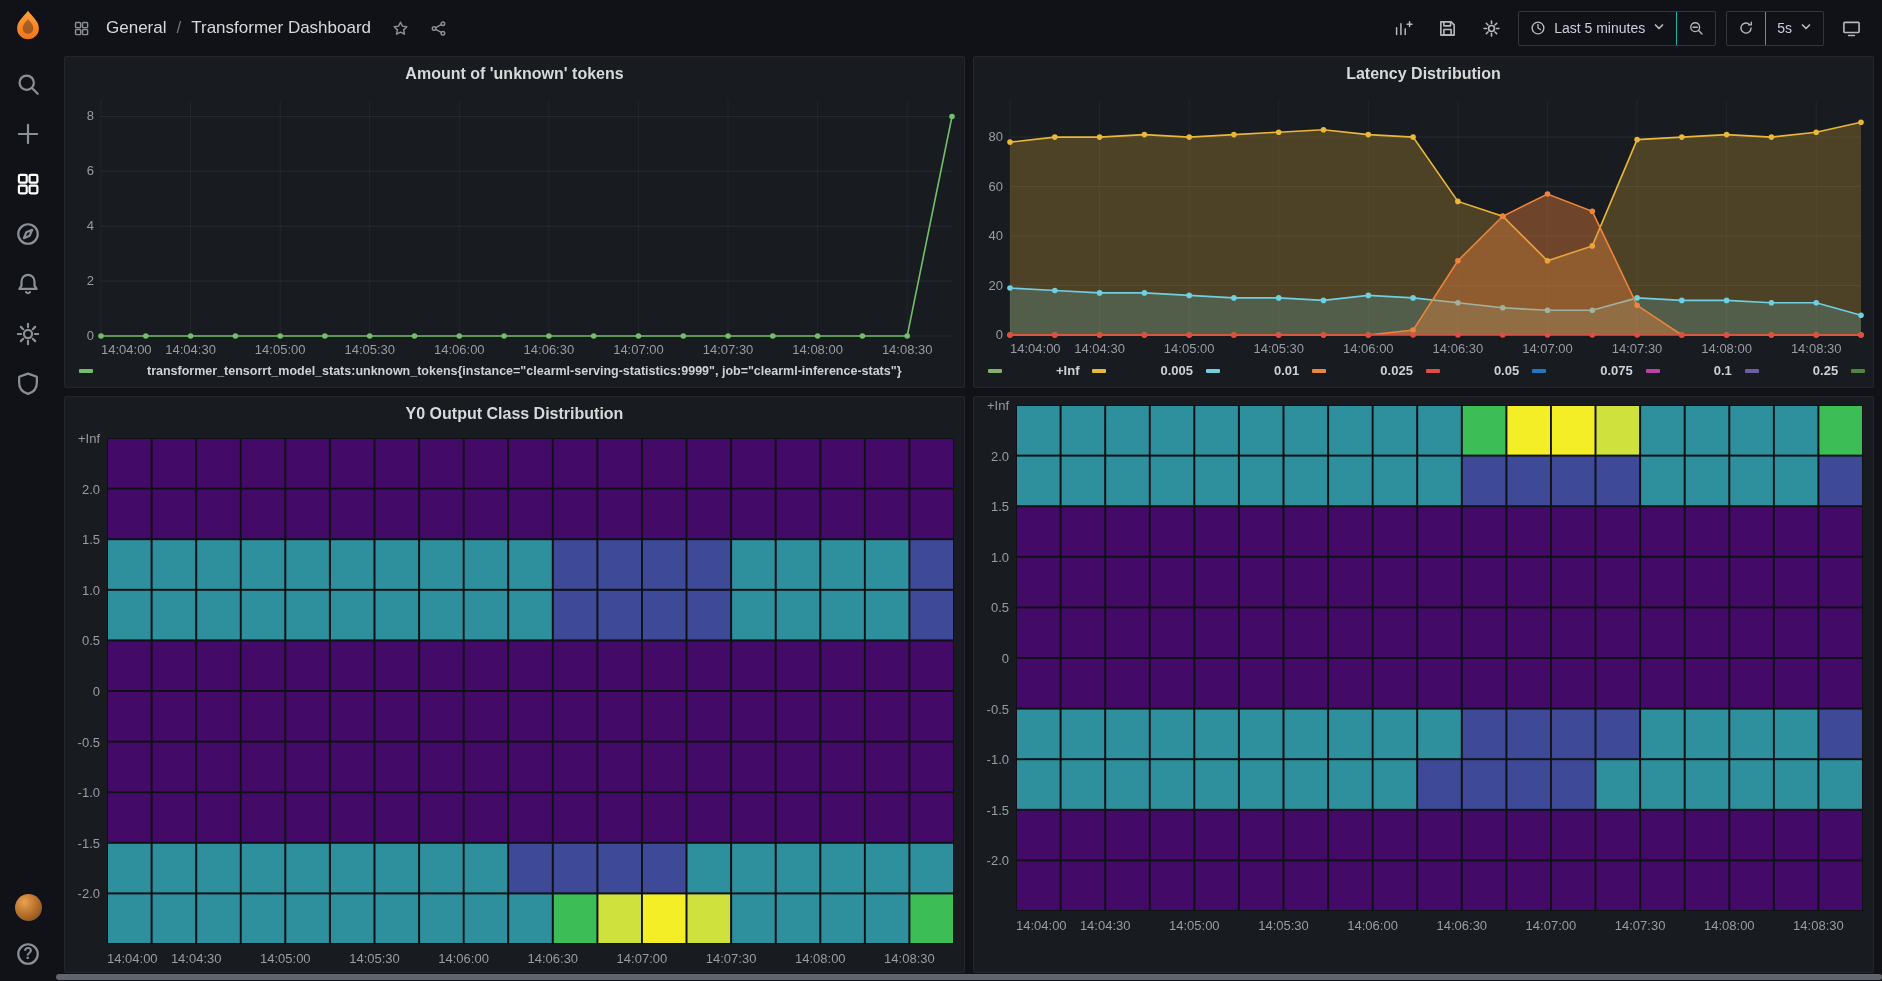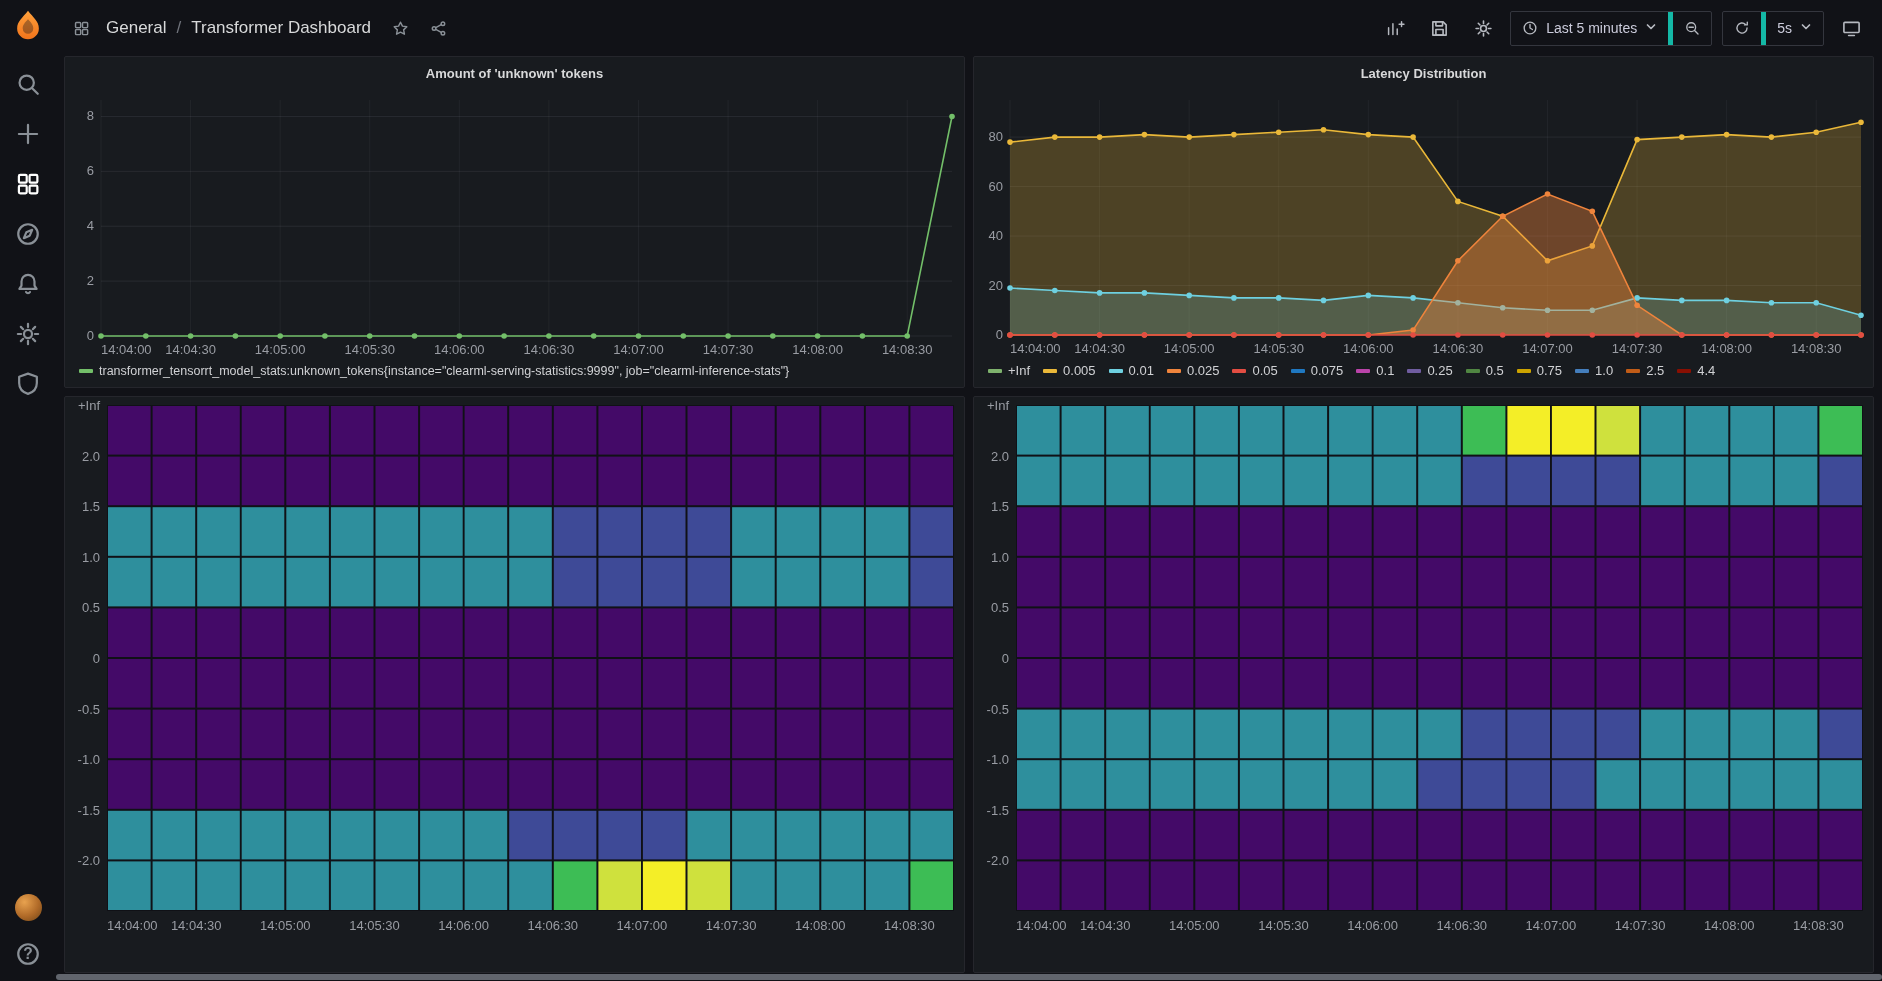--- a/index.html
+++ b/index.html
@@ -38,35 +38,35 @@
   .crumb-icons { display:flex; align-items:center; gap:12px; margin-left:4px; }
   .mini-btn { width:26px; height:26px; display:flex; align-items:center; justify-content:center; cursor:pointer; }
   .mini-btn svg { width:17px; height:17px; }
 
   .nav-right { margin-left:auto; display:flex; align-items:center; gap:10px; }
   .icon-btn { width:34px; height:34px; display:flex; align-items:center; justify-content:center; border-radius:2px; cursor:pointer; }
   .icon-btn svg { width:19px; height:19px; }
   .nav-right .icon-btn .stroke-ic * , .btn-group .stroke-ic * { stroke:#b6b9c0; }
   .btn-group { display:flex; align-items:stretch; border:1px solid #34363e; border-radius:2px; height:35px; background:#111217; }
   .btn-group .seg { display:flex; align-items:center; gap:8px; padding:0 11px; font-size:14px; color:#ccccdc; cursor:pointer;text-align:right; }
-  .btn-group .seg + .seg { border-left:5px solid #14b8a6; }
+  .btn-group .seg + .seg { border-left:1px solid #14b8a6; }
   .btn-group svg { width:16px; height:16px; }
   .caret svg { width:12px; height:12px; }
 
   
   .content { flex:1; display:grid; grid-template-columns:1fr 1fr; grid-template-rows:332px 1fr; gap:8px; padding:8px; min-height:0; }
   .panel { background:#181b1f; border:1px solid #25262c; border-radius:2px; display:flex; flex-direction:column; min-width:0; min-height:0; }
   .panel-header { height:33px; flex:none; display:flex; align-items:center; justify-content:center; cursor:pointer; }
-  .panel-header h2 { font-size:13px; font-weight:700; color:#d8d9da; }
+  .panel-header h2 { font-size:16px; font-weight:700; color:#d8d9da; }
   .chart { flex:1; min-height:0; position:relative; overflow:hidden; }
   .legend { flex:none; padding:2px 14px 9px; display:flex; align-items:center; gap:13px; font-size:13px; color:#d0d1d4; overflow:hidden; white-space:nowrap; }
   .legend.small { font-size:12.5px; }
   .legend-item { display:inline-flex; align-items:center; gap:6px; cursor:pointer; }
   .swatch { display:inline-block; width:14px; height:4px; border-radius:1px; flex:none; }
-  .legend-item b { font-weight:400; }
+  .legend-item b { font-weight:700;margin-left:48px; }
 
   svg text.tick { fill:#999ca3; font-size:13px; font-family:"Liberation Sans", sans-serif; }
 
   .hscroll { position:absolute; left:0; right:0; bottom:1px; height:6px; border-radius:3px; background:#70747d; opacity:.85; cursor:pointer; }
 </style>
 </head>
 <body>
 
 <div class="app">
 
@@ -480,20 +480,23 @@
               <b>2.5</b>
             </span>
             <span class="legend-item">
               <i class="swatch" style="background: rgb(137, 15, 2);"></i>
               <b>4.4</b>
             </span>
           </div>
       </section>
 
       <section class="panel">
+        <header class="panel-header">
+          <h2>Y0 Output Class Distribution</h2>
+        </header>
         <div class="chart"><svg width="899" height="542" viewBox="0 0 899 542">
               <rect x="42" y="8" width="847" height="506" fill="#101116"></rect>
               <rect x="43.0" y="9.0" width="42.6" height="48.6" fill="#440a68"></rect>
               <rect x="87.6" y="9.0" width="42.6" height="48.6" fill="#440a68"></rect>
               <rect x="132.2" y="9.0" width="42.6" height="48.6" fill="#440a68"></rect>
               <rect x="176.7" y="9.0" width="42.6" height="48.6" fill="#440a68"></rect>
               <rect x="221.3" y="9.0" width="42.6" height="48.6" fill="#440a68"></rect>
               <rect x="265.9" y="9.0" width="42.6" height="48.6" fill="#440a68"></rect>
               <rect x="310.5" y="9.0" width="42.6" height="48.6" fill="#440a68"></rect>
               <rect x="355.1" y="9.0" width="42.6" height="48.6" fill="#440a68"></rect>

